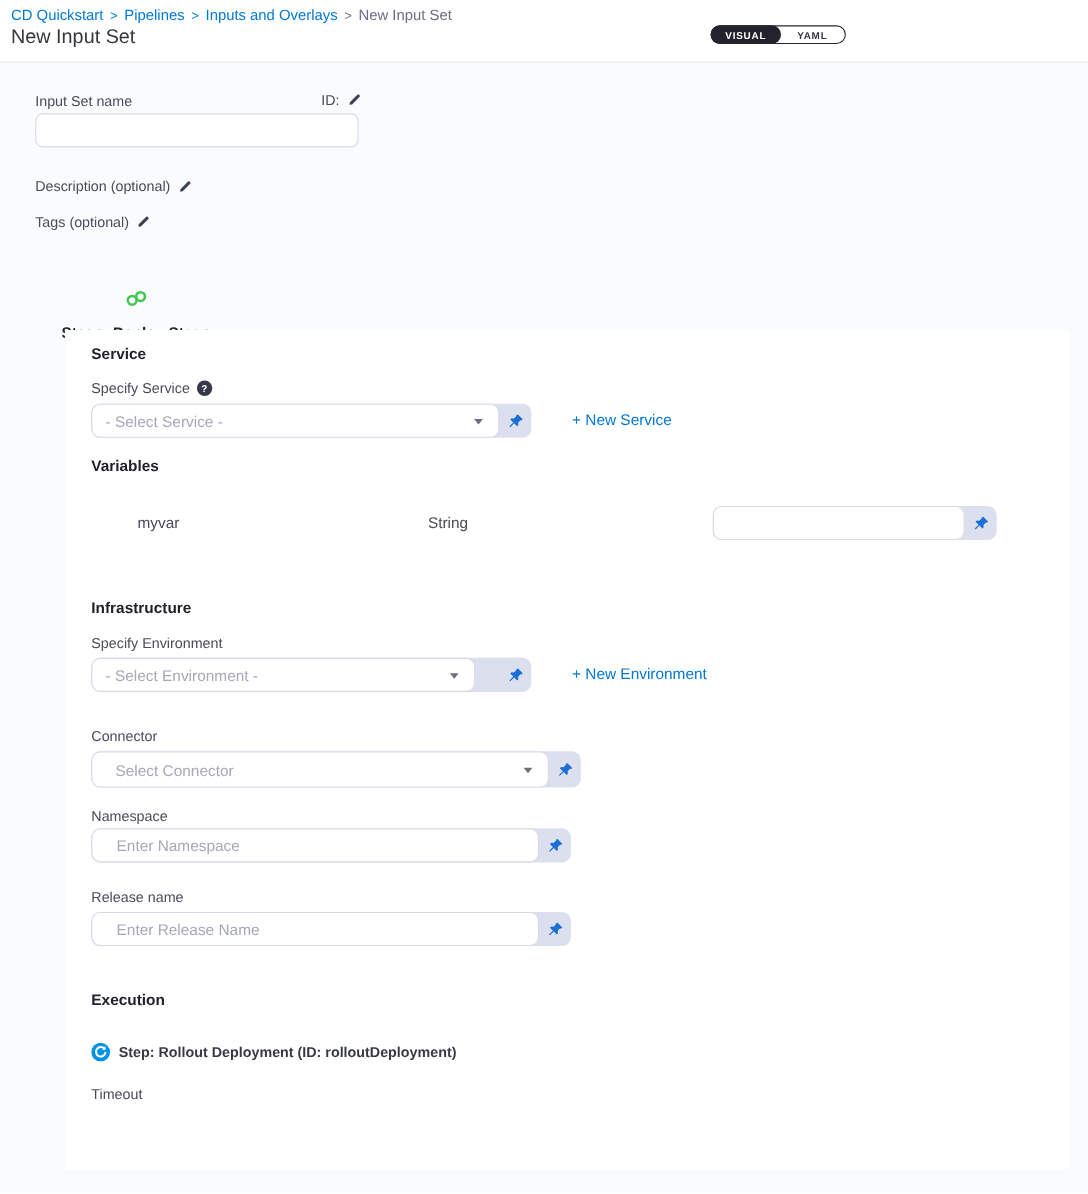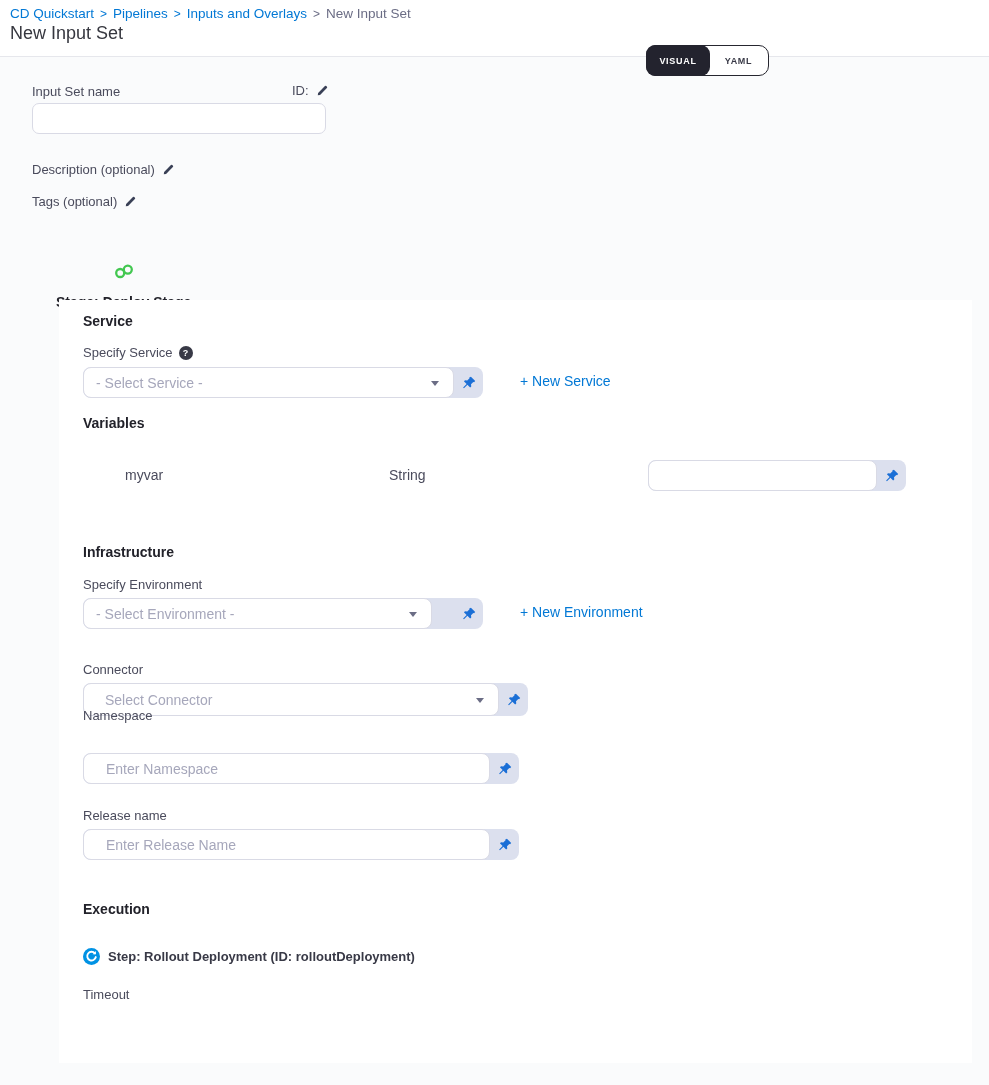--- a/index.html
+++ b/index.html
@@ -9,21 +9,21 @@
 
   
   .header { position:absolute; left:0; top:0; width:989px; height:57px; background:#ffffff; border-bottom:1px solid #e6e7ec; }
   .breadcrumb { position:absolute; left:10px; top:6px; font-size:13.5px; display:flex; gap:6px; align-items:center; white-space:nowrap; }
   .crumb-link { color:#0278d5; cursor:pointer; }
   .crumb-sep { color:#0278d5; font-size:12px; }
   .crumb-sep.last { color:#6b6d85; }
   .crumb-current { color:#6b6d85; }
   .page-title { position:absolute; left:10px; top:23px; font-size:18px; font-weight:500; color:#36373f; }
 
-  .mode-toggle { position:absolute; left:646px; top:23px; width:123px; height:31px; border:1px solid #26262f; border-radius:10px; background:#ffffff; display:flex; align-items:stretch; cursor:pointer;margin-top:22px; }
+  .mode-toggle { position:absolute; left:646px; top:23px; width:123px; height:17px; border:1px solid #26262f; border-radius:10px; background:#ffffff; display:flex; align-items:stretch; cursor:pointer; }
   .mode-seg { display:flex; align-items:center; justify-content:center; font-size:9px; font-weight:700; letter-spacing:.7px; color:#383946; }
   .mode-seg.selected { background:#23232e; color:#ffffff; border-radius:9px; margin:-1px; width:64px; }
   .mode-seg.unselected { flex:1; }
 
   
   .field-label { position:absolute; font-size:13px; color:#4a4b5c; }
   .label-row { position:absolute; display:flex; align-items:center; gap:7px; font-size:13px; color:#4a4b5c; }
   .pencil { width:13px; height:13px; display:inline-block; cursor:pointer; }
   .name-input { position:absolute; left:32px; top:103px; width:294px; height:31px; border:1px solid #d9dae5; border-radius:7px; background:#fff; padding:0 10px; font-size:14px; color:#383946; outline:none; }
 
@@ -177,21 +177,21 @@
         <span class="ph">Select Connector</span>
         <span class="caret"></span>
       </div>
       <div class="pin-tab">
         <svg class="icon-svg" width="14" height="14" viewBox="0 0 16 16">
             <path fill="#1b6fd6" d="M10.2.9l4.9 4.9-1.3 1.3-.9-.3-2.6 2.6.3 2.5-1.3 1.3-3.1-3.1-4 4-.9-.9 4-4-3.1-3.1 1.3-1.3 2.5.3 2.6-2.6-.3-.9z"></path>
           </svg>
       </div>
     </div>
 
-    <div class="card-label" style="top:408px;justify-content:center;">
+    <div class="card-label" style="top:434px;justify-content:center;">
       <span>Namespace</span>
     </div>
     <div class="input-group" style="left:24px; top:453px; width:436px; height:31px;">
       <input class="group-input" type="text" placeholder="Enter Namespace" style="">
       <div class="pin-tab">
         <svg class="icon-svg" width="14" height="14" viewBox="0 0 16 16">
             <path fill="#1b6fd6" d="M10.2.9l4.9 4.9-1.3 1.3-.9-.3-2.6 2.6.3 2.5-1.3 1.3-3.1-3.1-4 4-.9-.9 4-4-3.1-3.1 1.3-1.3 2.5.3 2.6-2.6-.3-.9z"></path>
           </svg>
       </div>
     </div>

